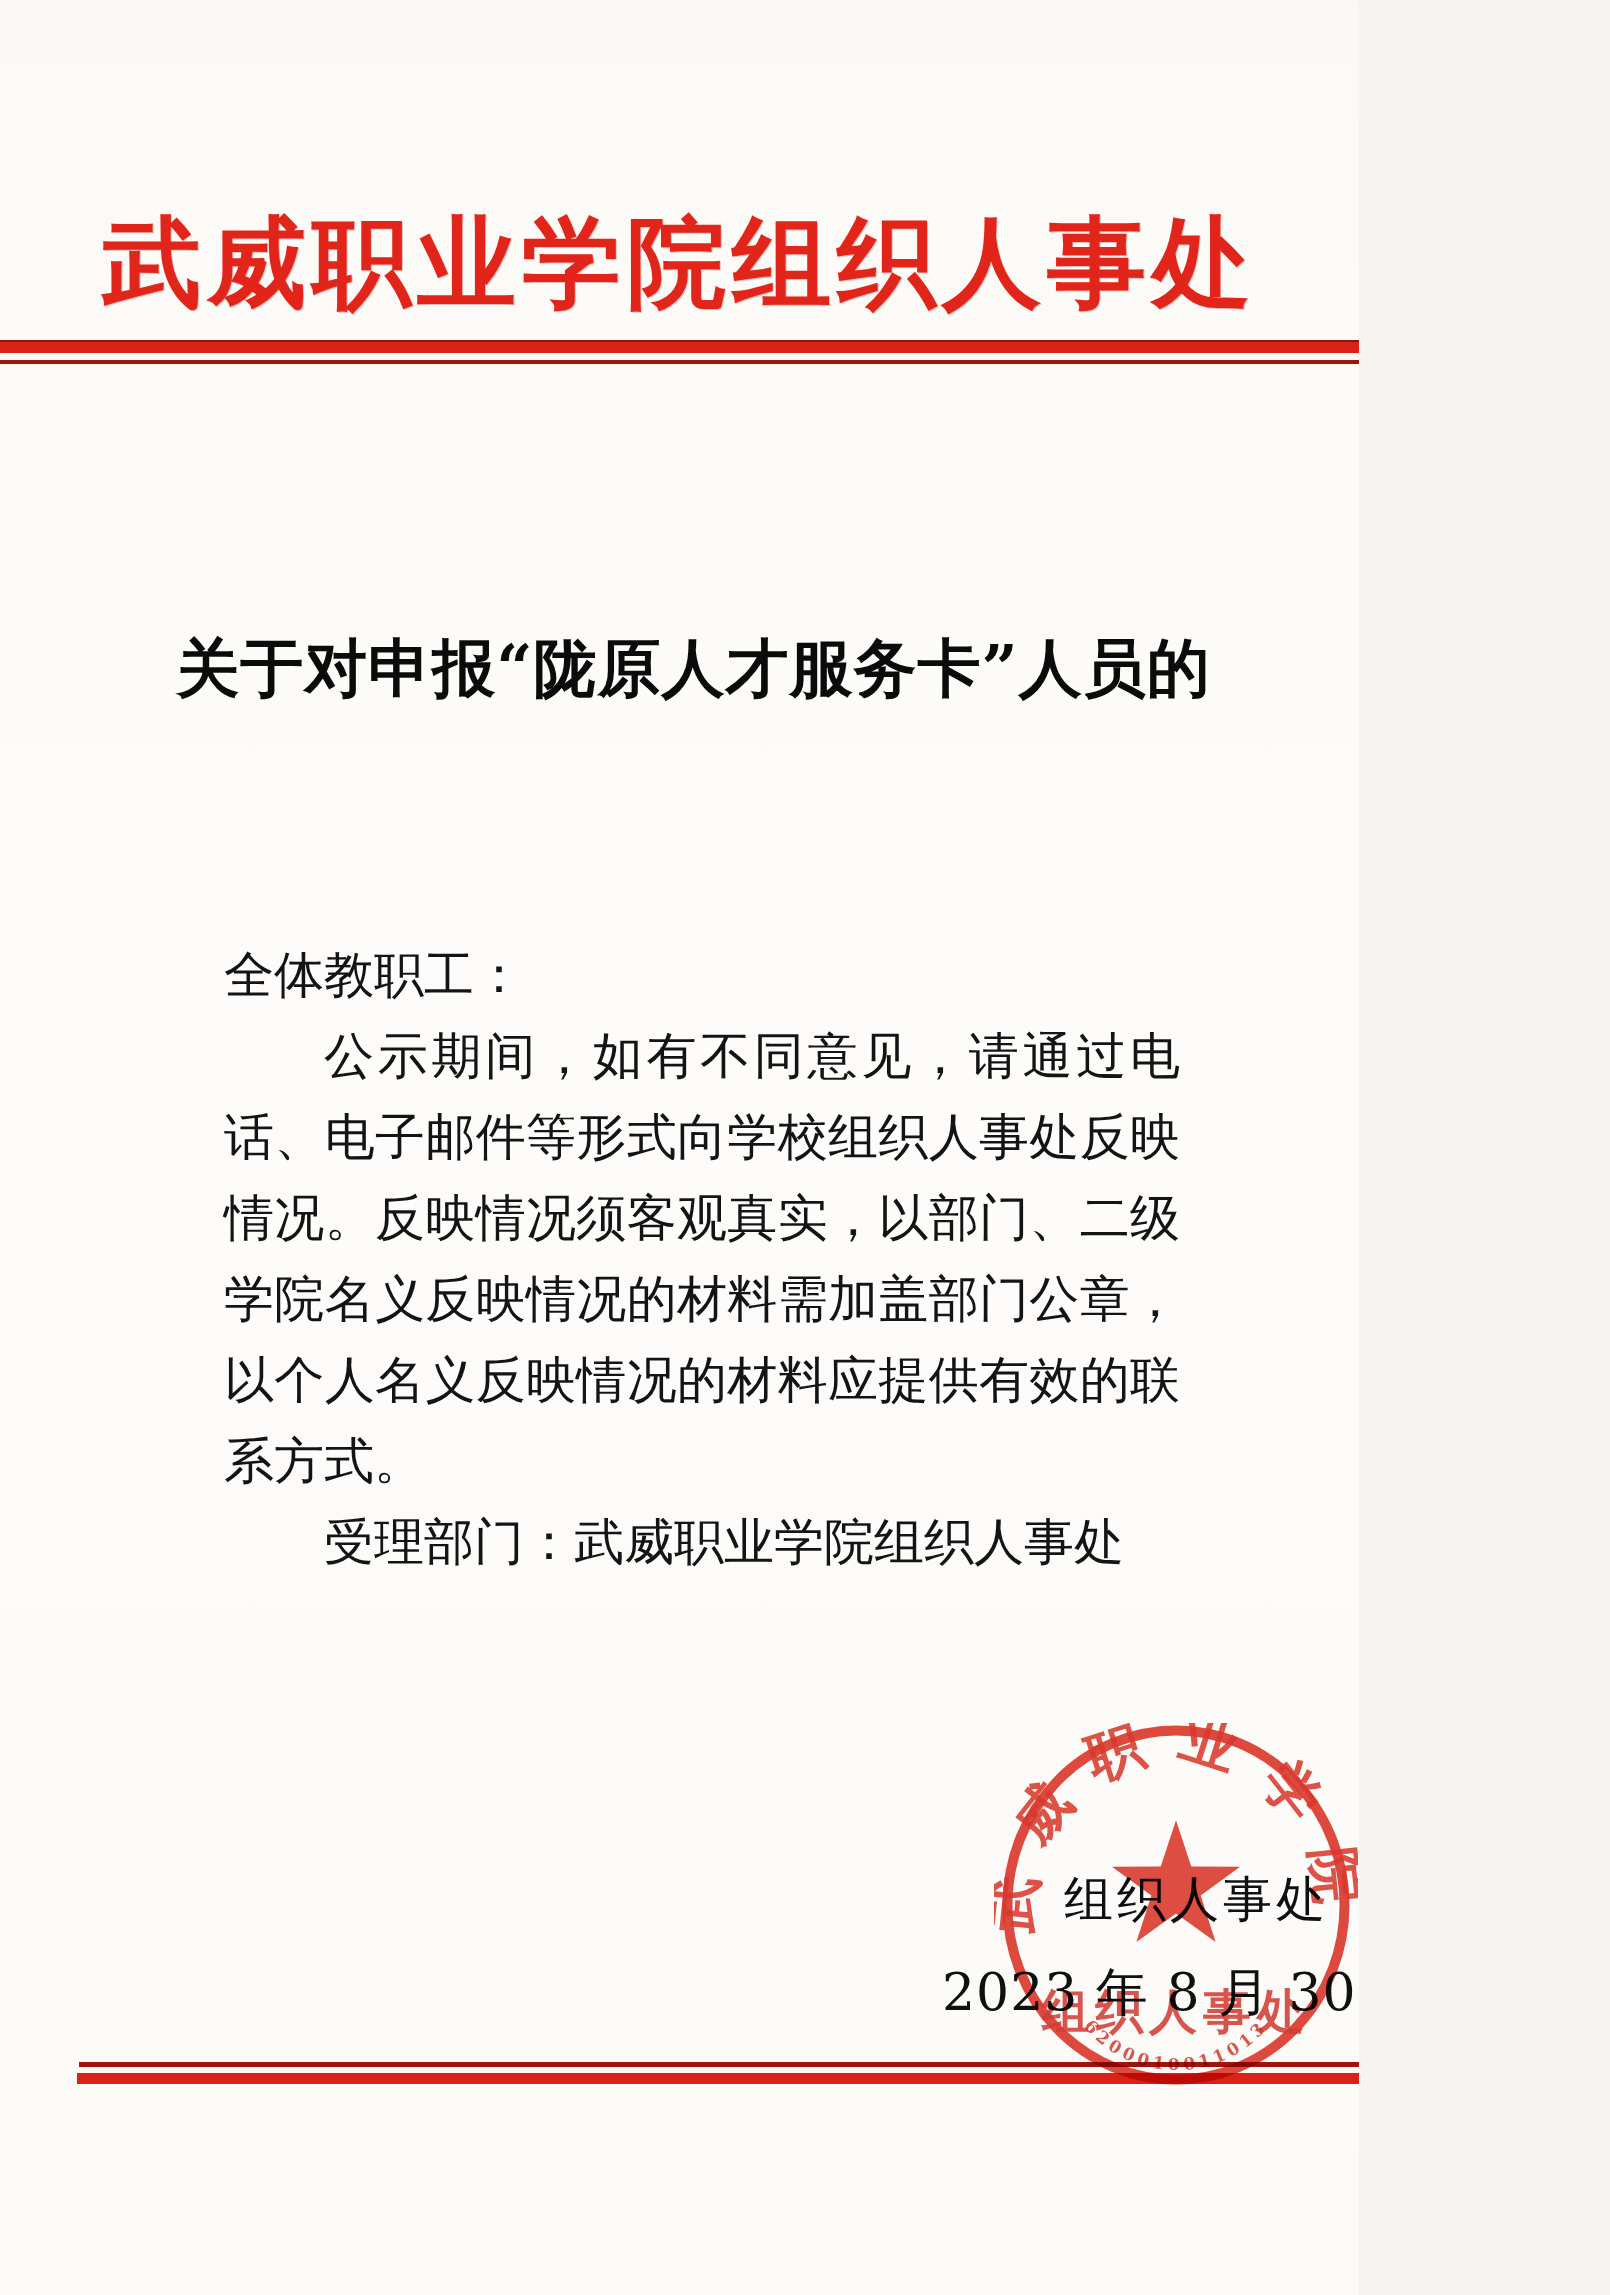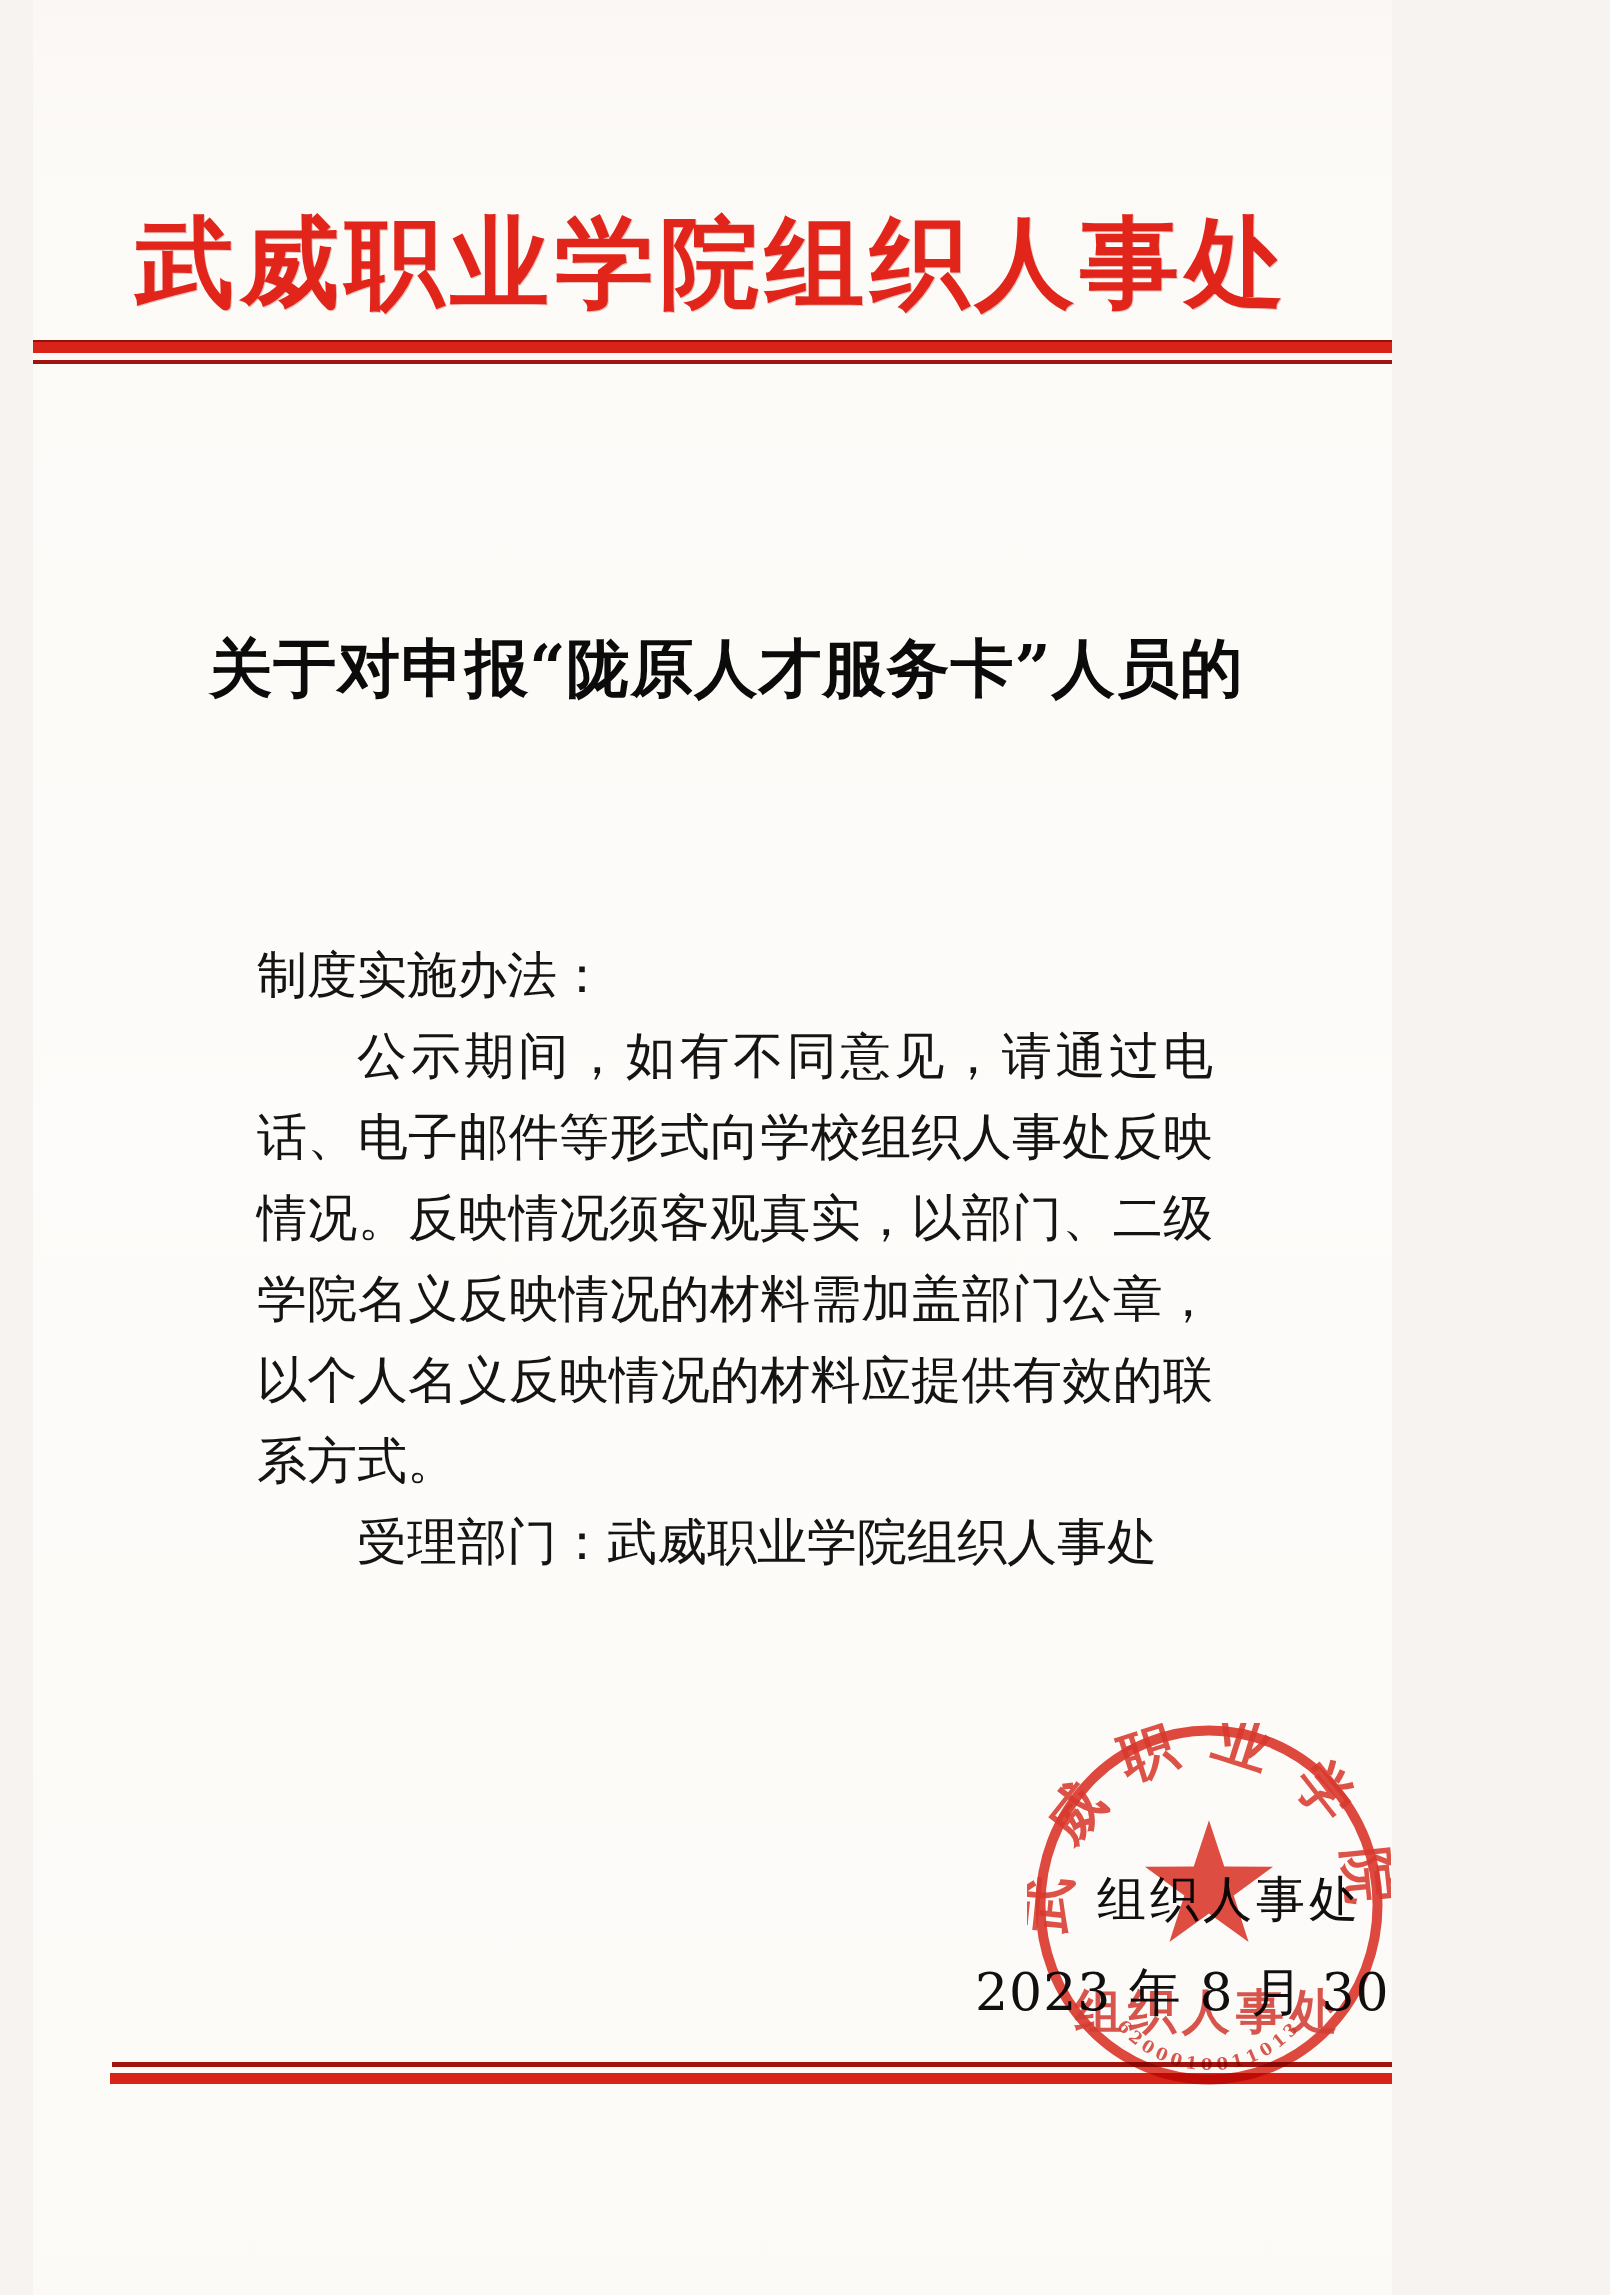--- a/index.html
+++ b/index.html
@@ -7,21 +7,20 @@
     width: 1611px; height: 2295px;
     background: #f6f3f0;
     font-family: "DejaVu Serif", serif;
   }
   .page {
     position: relative;
     width: 1359px; height: 2295px;
     overflow: hidden;
     background: linear-gradient(180deg, #fbf7f4 0%, #fcfaf7 6%, #fdfcfa 50%, #fbfaf7 100%);
     color: #131313;
-    margin-left: 33px;
   }
   
   .org-title {
     padding-top: 208px;
     text-align: center;
     font-size: 99px;
     font-weight: bold;
     color: #e1251a;
     letter-spacing: 6px;
     line-height: 1.1;
@@ -84,21 +83,21 @@
 
   <div class="org-title">武威职业学院组织人事处</div>
   <div class="rule rule-top-thick"></div>
   <div class="rule rule-top-thin"></div>
 
   <div class="doc-title">
     <div>关于对申报“陇原人才服务卡”人员的</div>
   </div>
 
   <div class="body-text">
-    <p class="no-indent">制度实施办法：</p>
+    <p class="no-indent">全体教职工：</p>
     <p>公示期间，如有不同意见，请通过电话、电子邮件等形式向学校组织人事处反映情况。反映情况须客观真实，以部门、二级学院名义反映情况的材料需加盖部门公章，以个人名义反映情况的材料应提供有效的联系方式。</p>
     <p><span>受理部门：</span><span>武威职业学院组织人事处</span></p>
 
   </div>
 
   <div class="sig-dept">组织人事处</div>
   <div class="sig-date">2023 年 8 月 30 日</div>
 
   <div class="rule-bottom-thin"></div>
   <div class="rule-bottom-thick"></div>

